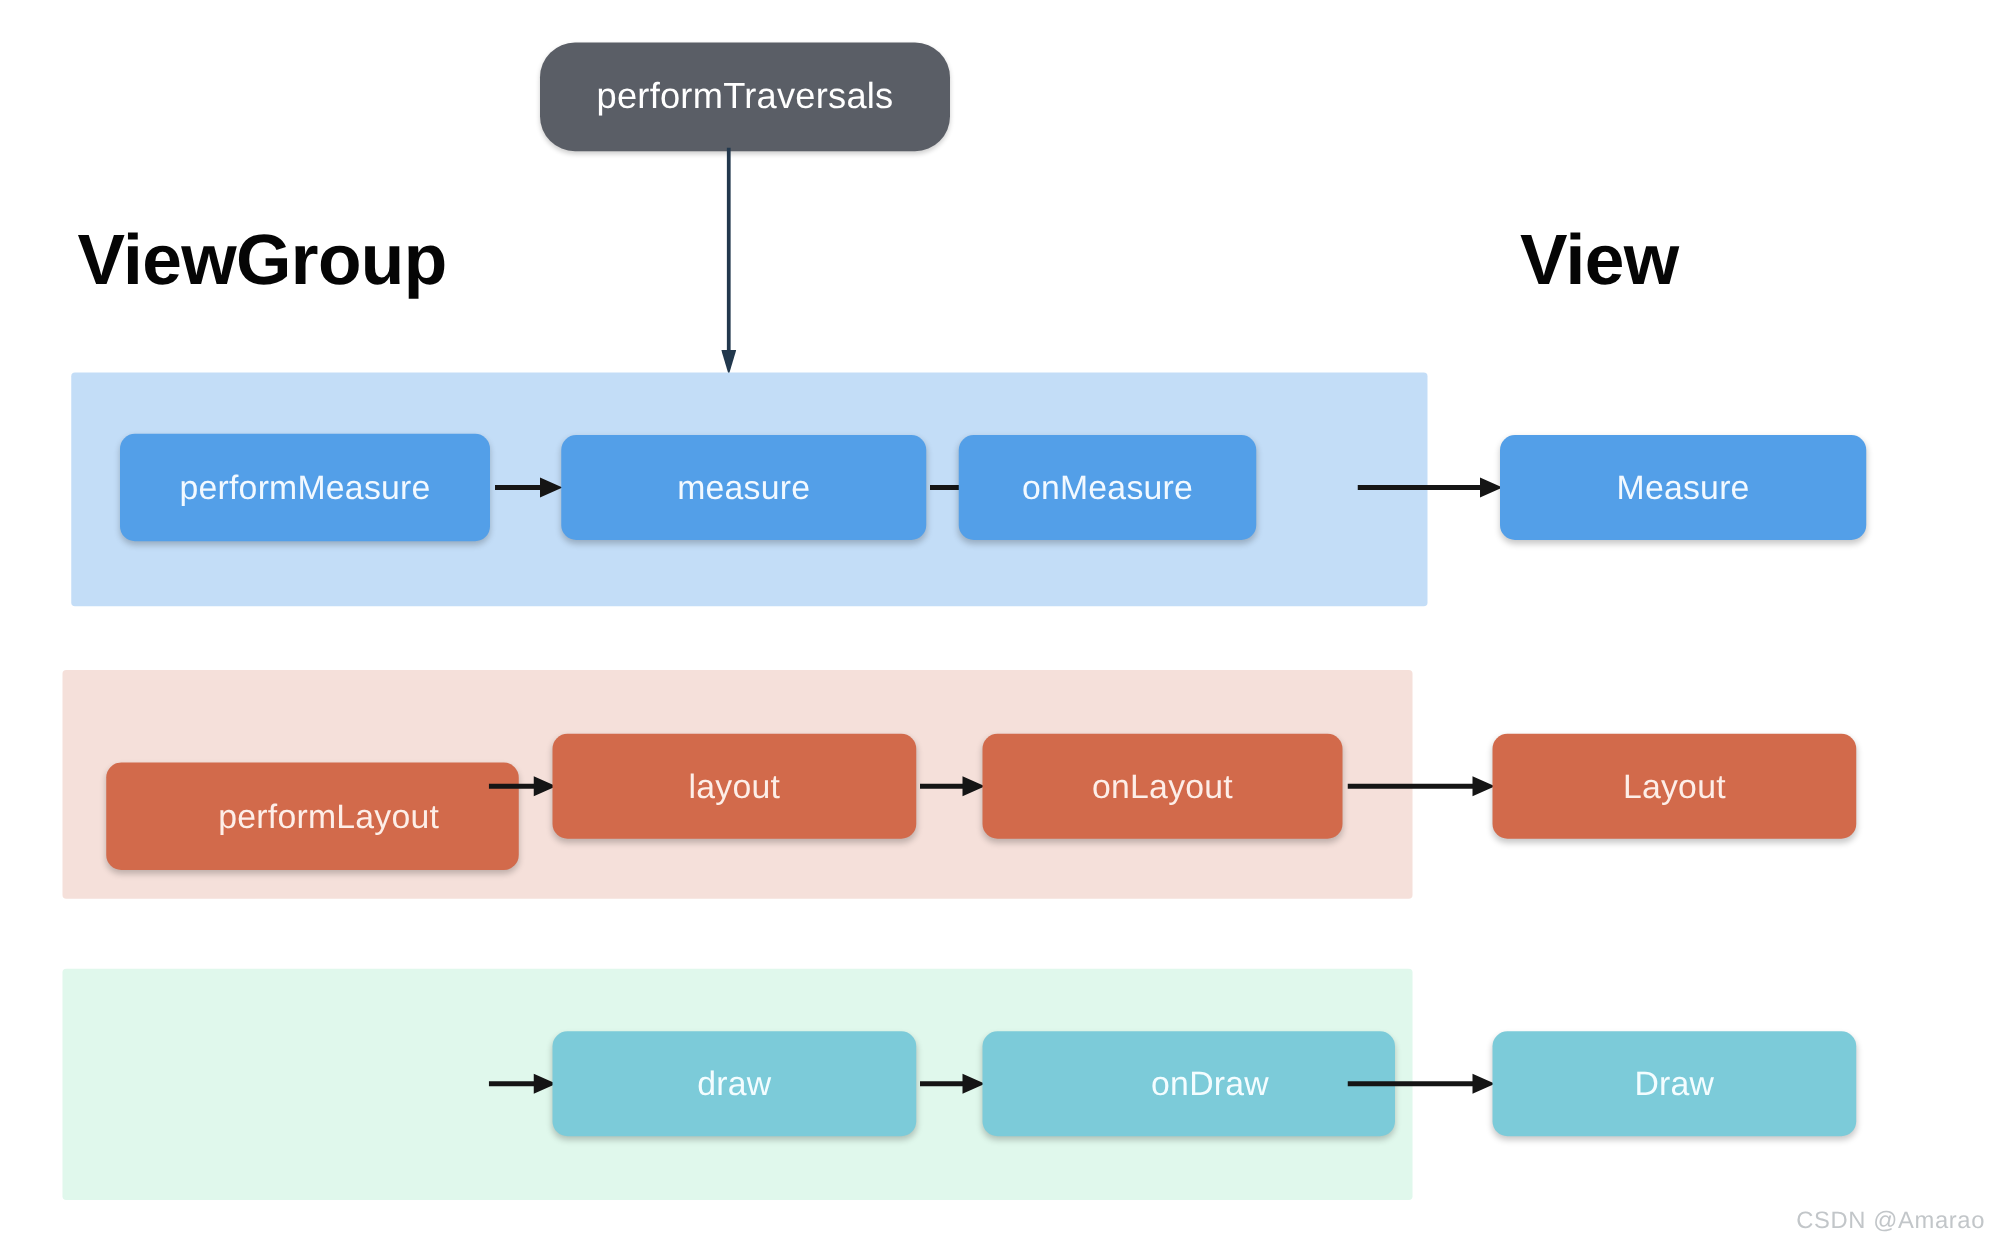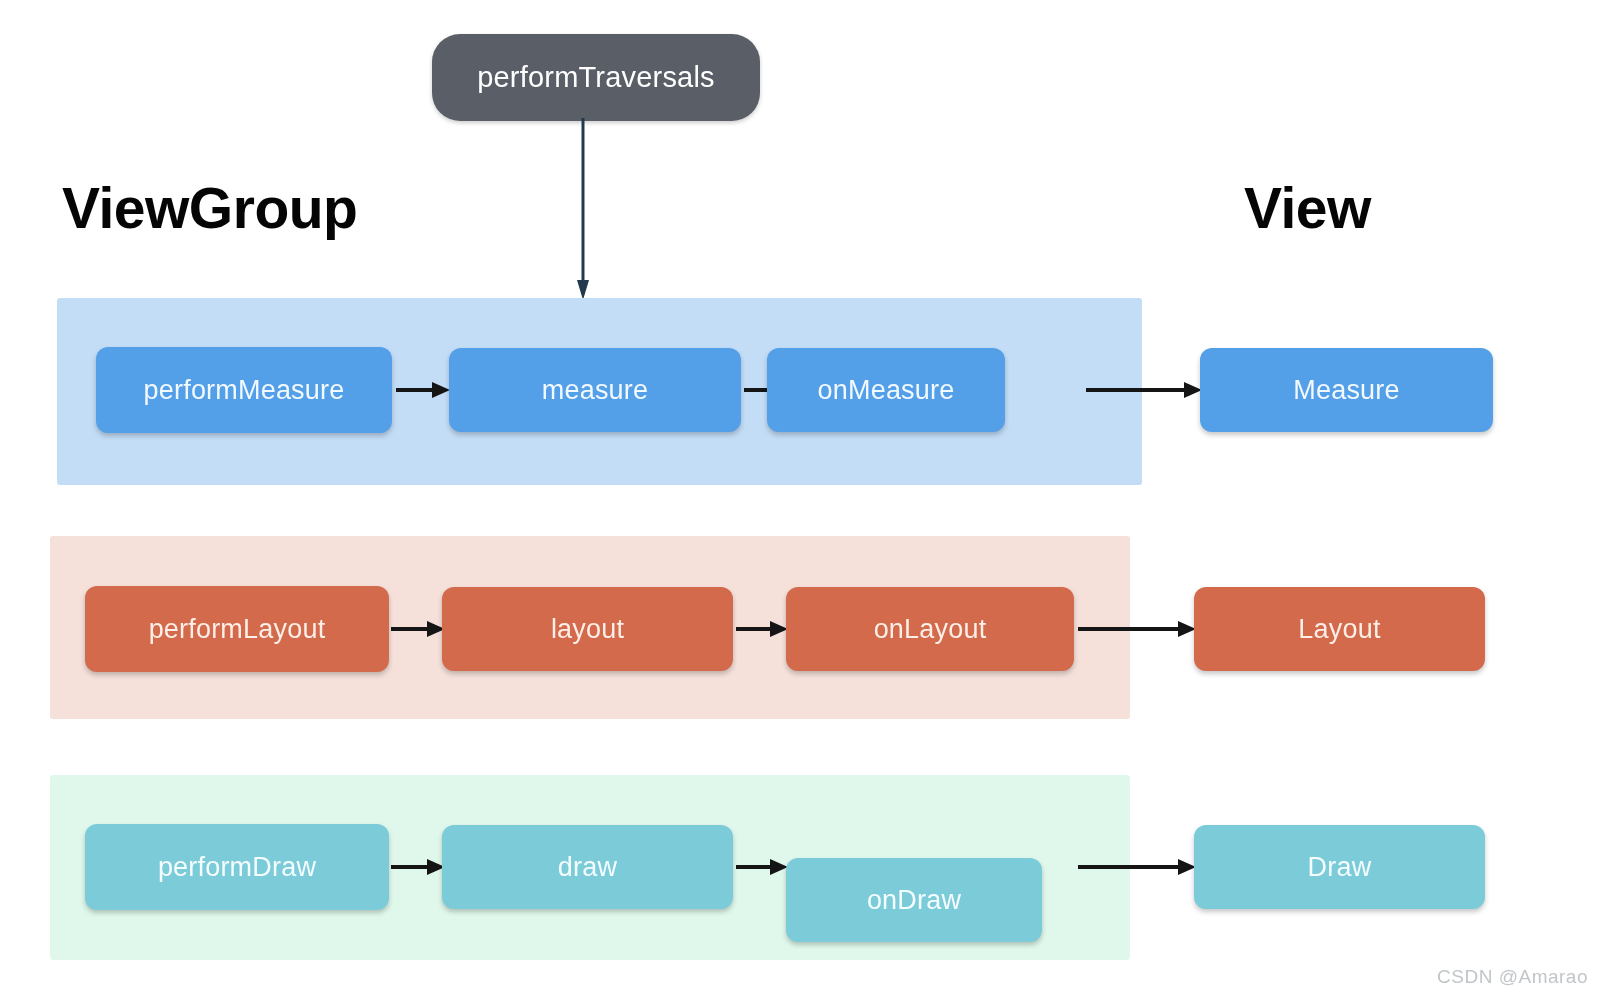--- a/index.html
+++ b/index.html
@@ -38,21 +38,21 @@
 
   
   .heading {
     position: absolute;
     font-size: 57px;
     font-weight: bold;
     color: #050505;
     letter-spacing: -0.5px;
   }
   .heading.viewgroup { left: 62px; top: 175px; }
-  .heading.view      { left: 1216px; top: 175px; margin-left: 28px; }
+  .heading.view      { left: 1216px; top: 175px; }
 
   
   .vert-arrow {
     position: absolute;
     left: 577px;
     top: 118px;
     width: 12px;
     height: 182px;
   }
 
@@ -82,29 +82,29 @@
   .pill.orange { background: #d26a4b; color: #fdeee8; }
   .pill.teal   { background: #7ccbd9; color: #f4fdff; }
 
   
   .p-perform-measure { left: 96px;   top: 347px; width: 296px; height: 86px; }
   .p-measure         { left: 449px;  top: 348px; width: 292px; height: 84px; }
   .p-on-measure      { left: 767px;  top: 348px; width: 238px; height: 84px; }
   .p-measure-right   { left: 1200px; top: 348px; width: 293px; height: 84px; }
 
   
-  .p-perform-layout  { left: 85px;   top: 586px; width: 304px; height: 86px; }
+  .p-perform-layout  { left: 85px;   top: 610px; width: 304px; height: 86px; padding-left: 26px; }
   .p-layout          { left: 442px;  top: 587px; width: 291px; height: 84px; }
   .p-on-layout       { left: 786px;  top: 587px; width: 288px; height: 84px; }
   .p-layout-right    { left: 1194px; top: 587px; width: 291px; height: 84px; }
 
   
   .p-perform-draw    { left: 85px;   top: 824px; width: 304px; height: 86px; }
   .p-draw            { left: 442px;  top: 825px; width: 291px; height: 84px; }
-  .p-on-draw         { left: 786px;  top: 858px; width: 256px; height: 84px; }
+  .p-on-draw         { left: 786px;  top: 825px; width: 296px; height: 84px; padding-left: 34px; }
   .p-draw-right      { left: 1194px; top: 825px; width: 291px; height: 84px; }
 
   
   .harrow { position: absolute; }
 
   .a-m1 { left: 396px;  top: 372px; width: 54px;  height: 36px; }
   .a-m2 { left: 744px;  top: 372px; width: 50px;  height: 36px; }
   .a-m3 { left: 1086px; top: 372px; width: 116px; height: 36px; }
 
   .a-l1 { left: 391px;  top: 611px; width: 54px;  height: 36px; }
@@ -185,21 +185,20 @@
 
   <svg class="harrow a-l3" viewBox="0 0 118 36">
     <line x1="0" y1="18" x2="104" y2="18" stroke="#151515" stroke-width="4"></line>
     <polygon points="118,18 100,10 100,26" fill="#151515"></polygon>
   </svg>
 
   <div class="pill orange p-layout-right">Layout</div>
 
   <div class="band draw"></div>
 
-  <div class="pill teal p-perform-draw">performDraw</div>
 
   <svg class="harrow a-d1" viewBox="0 0 54 36">
     <line x1="0" y1="18" x2="40" y2="18" stroke="#151515" stroke-width="4"></line>
     <polygon points="54,18 36,10 36,26" fill="#151515"></polygon>
   </svg>
 
   <div class="pill teal p-draw">draw</div>
 
   <svg class="harrow a-d2" viewBox="0 0 52 36">
     <line x1="0" y1="18" x2="38" y2="18" stroke="#151515" stroke-width="4"></line>

